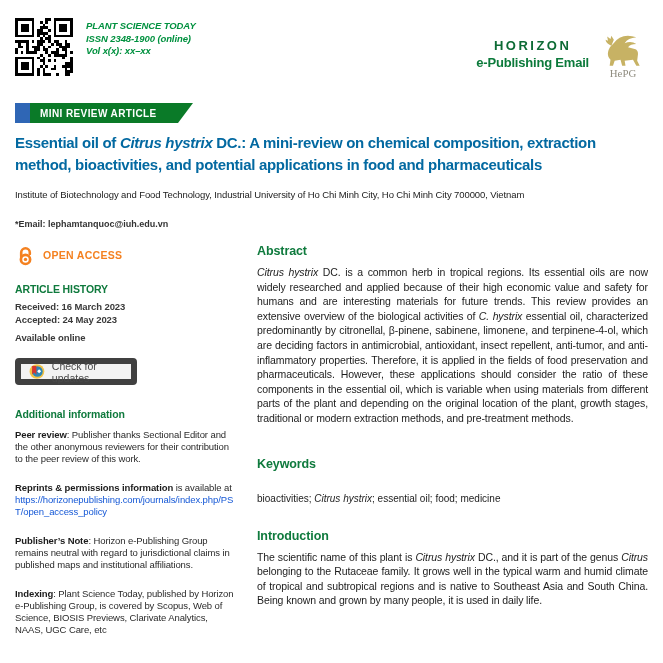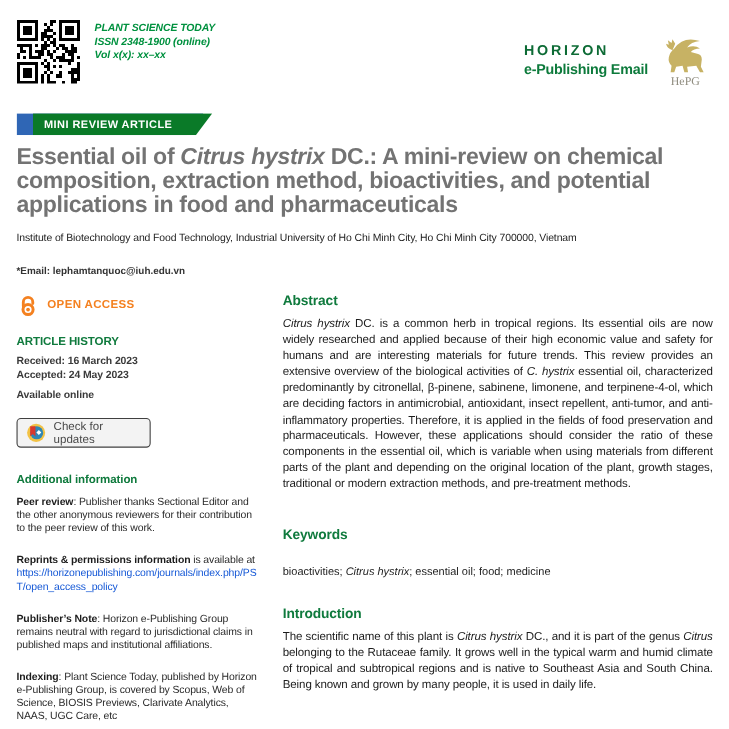--- a/index.html
+++ b/index.html
@@ -14,52 +14,52 @@
     padding:18px 15px 0 15px;
   }
   
   .header { display:flex; justify-content:space-between; align-items:flex-start; }
   .header-left { display:flex; gap:13px;font-style:italic; }
   .qr { width:58px; height:58px; }
   .journal-info { padding-top:2px; }
   .journal-info div { font-size:9.5px; font-weight:bold; line-height:12.5px; color:#00913f; letter-spacing:-0.1px; }
   .journal-info .doi-link { color:#1558d6; cursor:pointer; }
   .header-right { display:flex; align-items:center; gap:9px; padding-top:8px; }
-  .pub-text { text-align:left; }
+  .pub-text { text-align:center; }
   .pub-name { font-size:13px; font-weight:bold; color:#0d6b35; letter-spacing:2.5px; line-height:16px; }
   .pub-group { font-size:13px; font-weight:bold; color:#0c7a3b; line-height:17px; letter-spacing:-0.2px; }
   .hepg { width:50px; height:56px; display:block; }
   
   .badge-wrap { position:relative; margin-top:21px; height:20px; }
   .badge-blue { position:absolute; left:0; top:0; height:20px; width:170px;
     background:#2f66b5; clip-path:polygon(0 0,100% 0,calc(100% - 15px) 100%,0 100%); }
   .badge { position:absolute; left:15px; top:0; height:20px; width:163px;
     background:#0a7a28; clip-path:polygon(0 0,100% 0,calc(100% - 15px) 100%,0 100%);
     color:#ffffff; font-size:10px; font-weight:bold; letter-spacing:0.4px;
     display:flex; align-items:center; padding-left:10px; }
   
-  .title { margin-top:9px; font-size:21px; font-weight:bold; color:#737373;
+  .title { margin-top:9px; font-size:15px; font-weight:bold; color:#0369a1;
     line-height:22px; letter-spacing:-0.3px; max-width:625px; }
   .title .em { font-style:italic; }
   .authors { margin-top:11px; font-size:11px; font-weight:bold; color:#222; }
   .affiliation { margin-top:13px; font-size:9.5px; color:#222; letter-spacing:-0.1px; }
   .email { margin-top:19px; font-size:9px; font-weight:bold; color:#333; }
   
   .columns { display:flex; margin-top:15px; gap:20px; }
   .col-left { width:222px; flex:none; }
   .col-right { flex:1; min-width:0; }
   
   .oa-row { display:flex; align-items:center; gap:7px; }
   .oa-text { font-size:10.5px; font-weight:bold; color:#f48120; letter-spacing:0.3px; }
   .side-h { font-size:10.5px; font-weight:bold; color:#0f7a3d; letter-spacing:-0.1px; }
   .hist { margin-top:17px; }
   .hist-line { font-size:9.5px; font-weight:bold; color:#3a3a3a; line-height:13px; letter-spacing:-0.1px; }
   .hist-gap { height:5px; }
   .updates-btn { margin-top:14px; width:122px; height:27px; background:#f3f3f3;
-    border:1px solid #404040; border-radius:4px; display:flex; align-items:center;
+    border:6px solid #404040; border-radius:4px; display:flex; align-items:center;
     gap:7px; padding:0 8px; cursor:pointer; }
   .updates-btn span { font-size:10.5px; color:#4a4a4a; }
   .addl { margin-top:23px; }
   .side-p { margin-top:9px; font-size:9.5px; line-height:12px; color:#2a2a2a; letter-spacing:-0.1px; }
   .side-p b { color:#1c1c1c; }
   .side-p .link { color:#1558d6; cursor:pointer; word-break:break-all; }
   .side-sp { margin-top:17px; }
   
   .sec-h { font-size:12.5px; font-weight:bold; color:#0f7a3d; letter-spacing:-0.1px; }
   .body-p { margin-top:7px; font-size:10.5px; line-height:14.6px; color:#1c1c1c;

